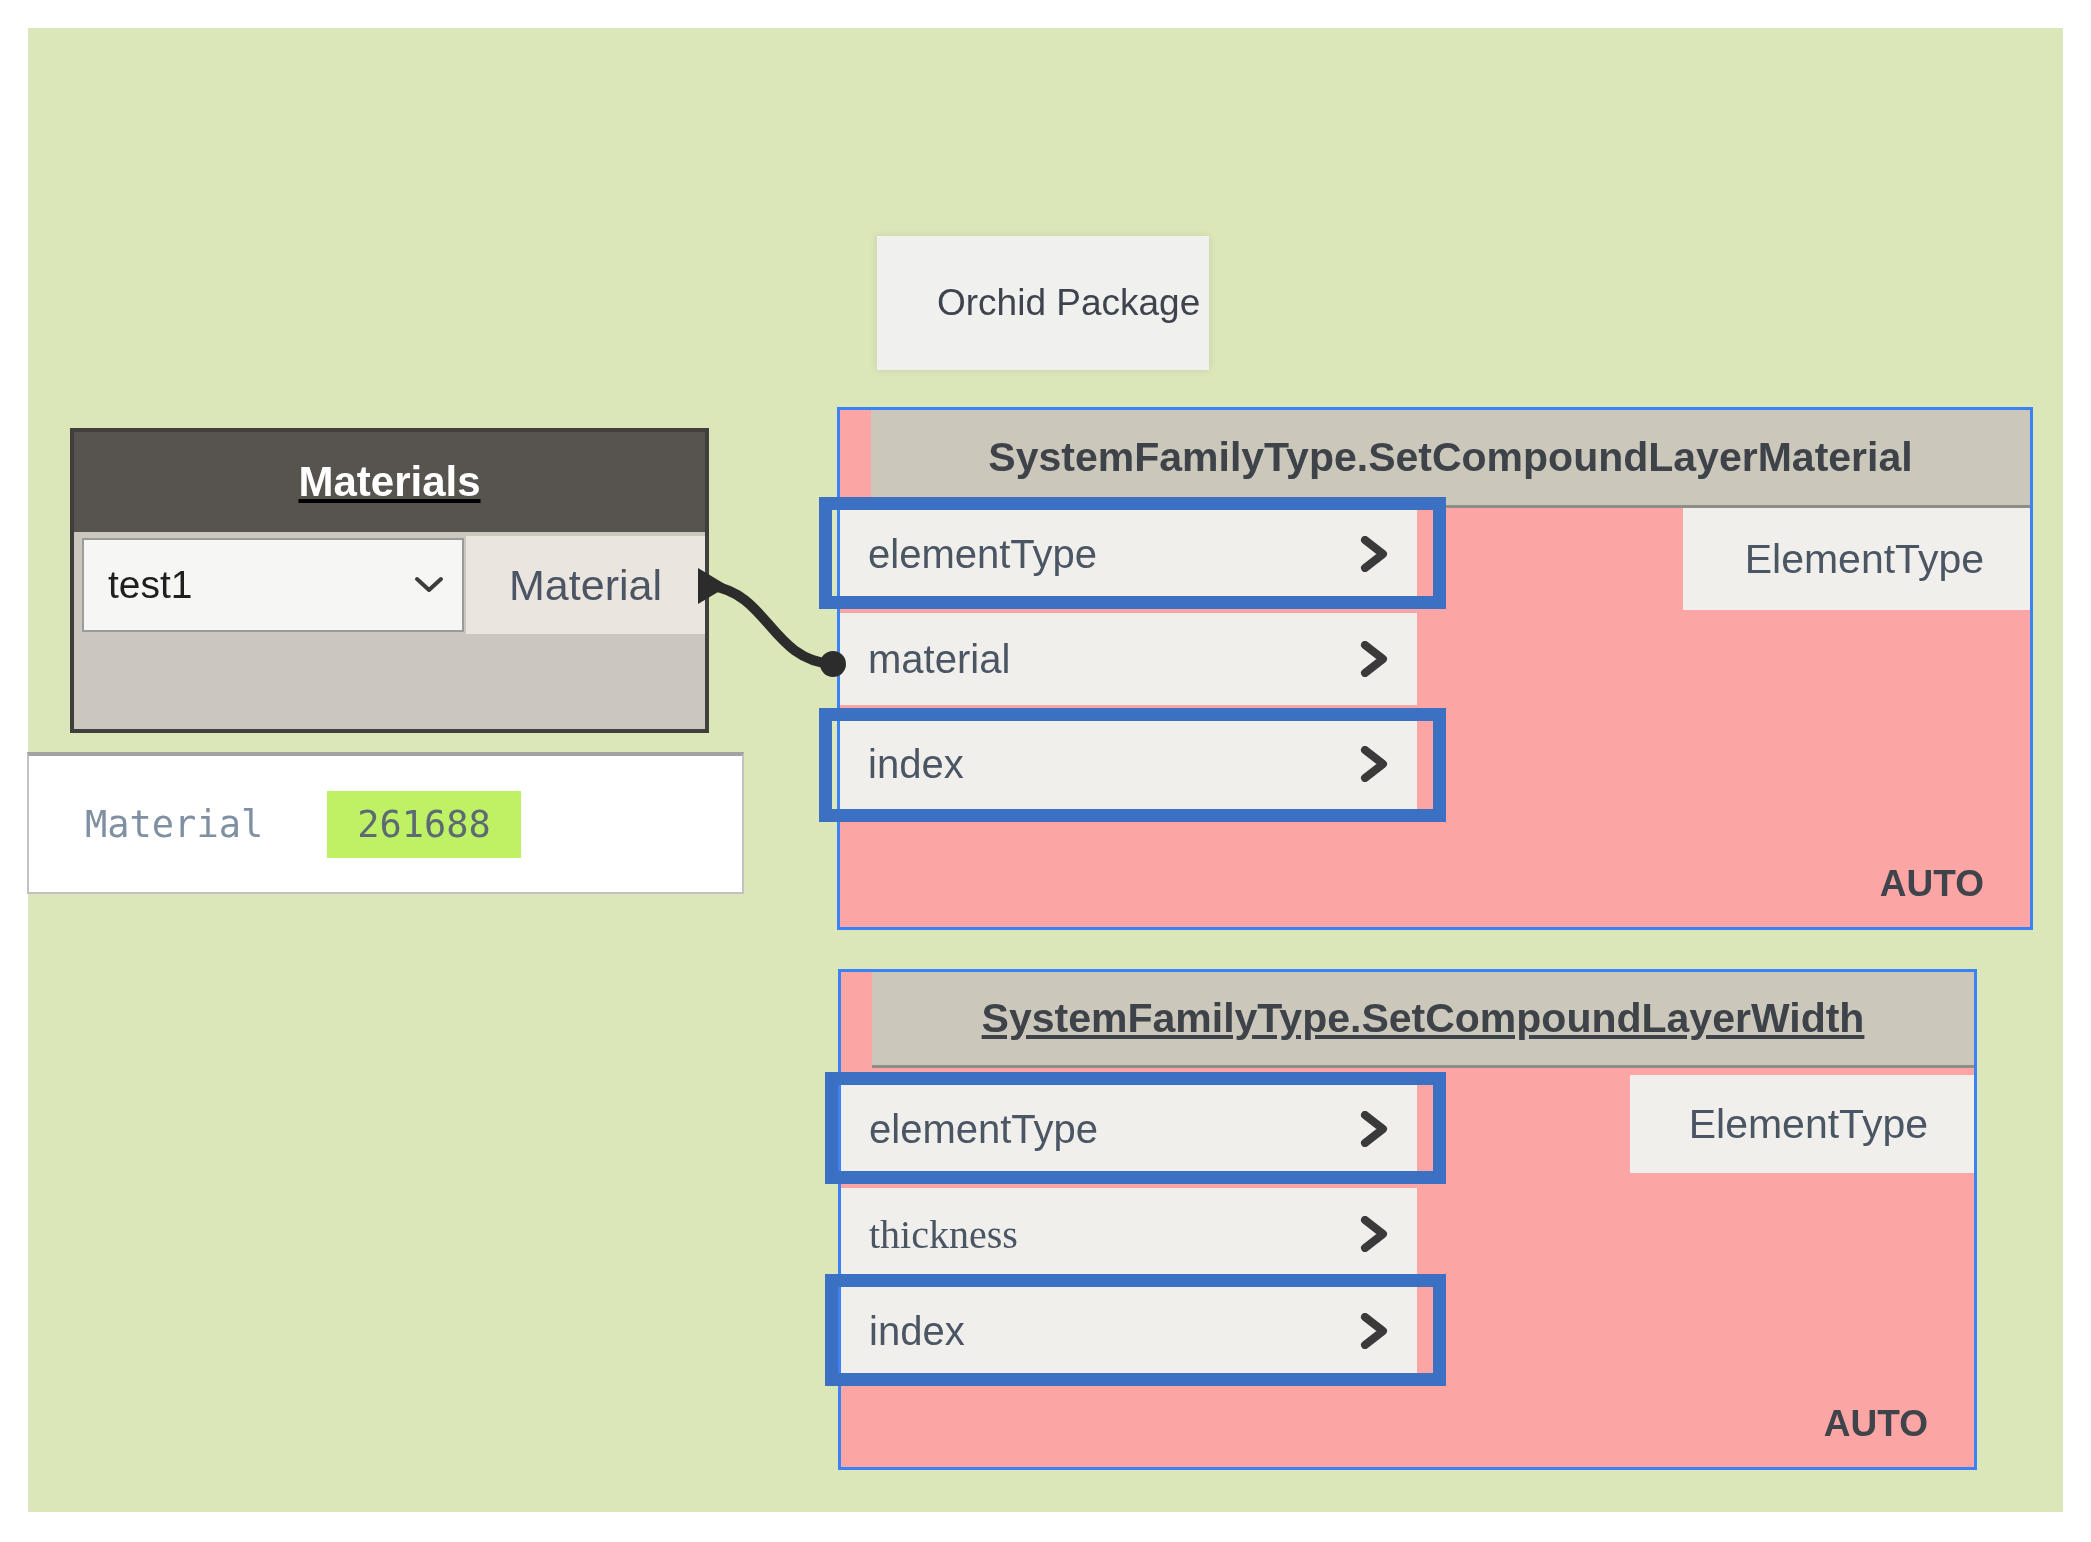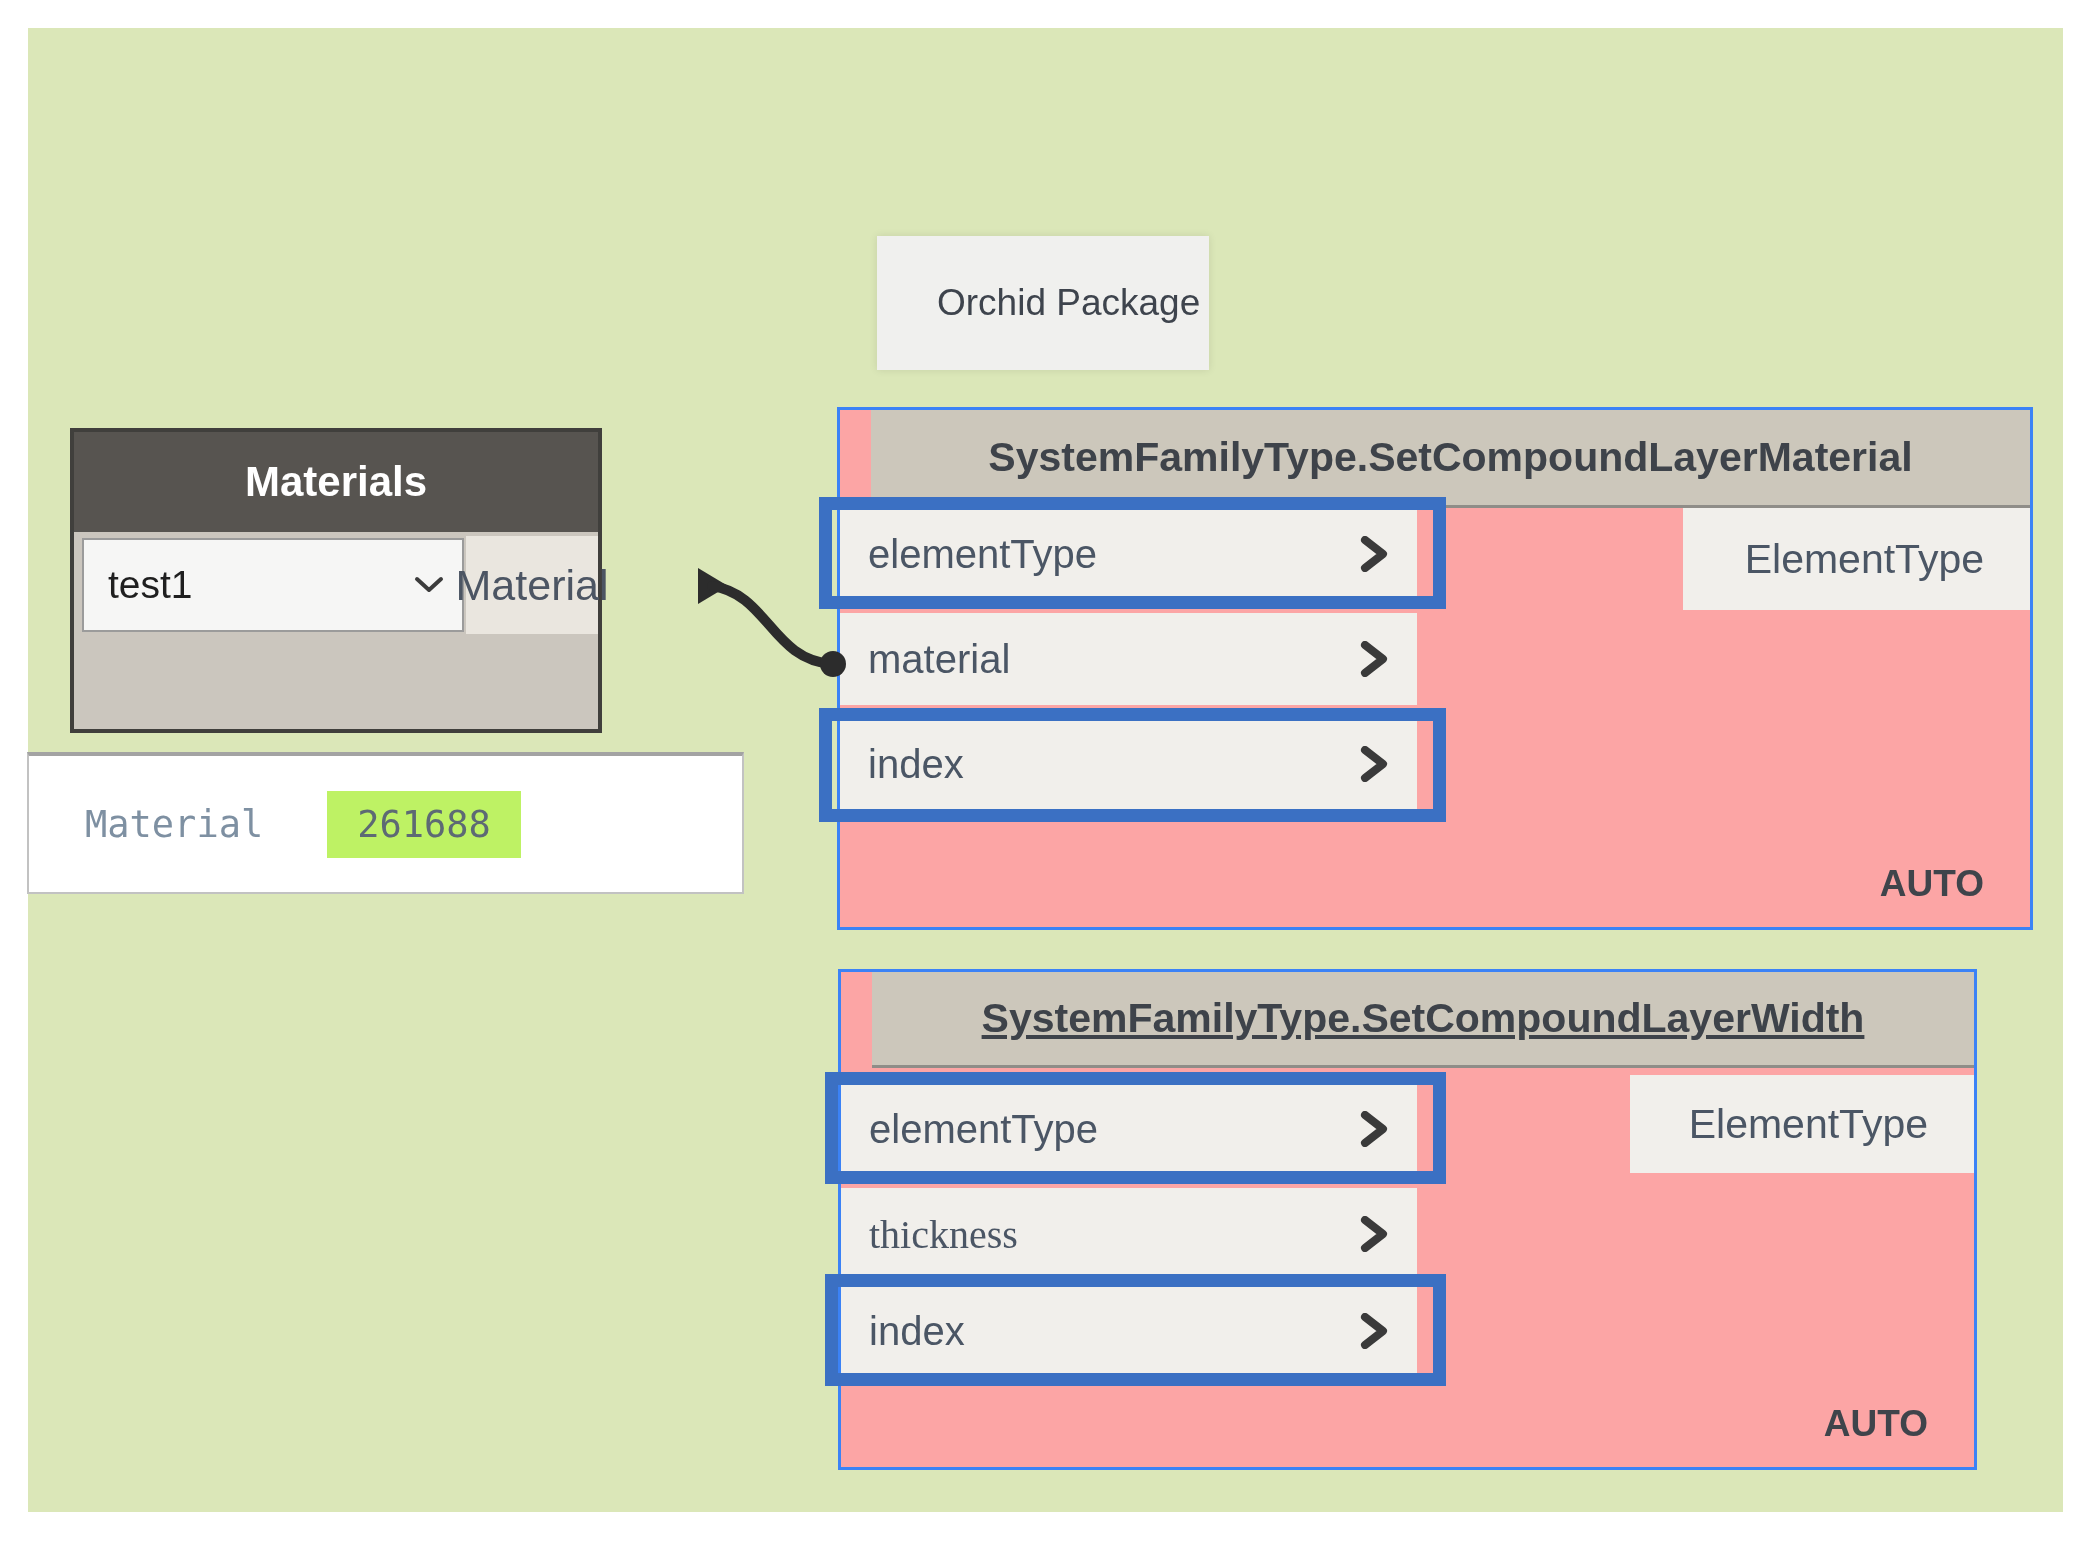--- a/index.html
+++ b/index.html
@@ -17,22 +17,22 @@
   .pkg-tooltip{
     left:807px;top:208px;width:332px;height:134px;
     background:#f0f0ee;box-shadow:0 0 8px rgba(0,0,0,0.10);
     color:#3e444d;font-size:37px;line-height:134px;padding-left:60px;
     box-sizing:border-box;
     margin-left:42px;
   }
 
   
   .materials-node{
-    left:42px;top:400px;width:532px;height:305px;
-    border:4px solid #403f3c;background:#cbc6be;box-sizing:border-box;
+    left:42px;top:400px;width:639px;height:305px;
+    border:4px solid #403f3c;background:#cbc6be;box-sizing:border-box;text-decoration:underline;
   }
   .materials-header{
     height:100px;background:#575450;color:#ffffff;
     font-size:42px;font-weight:bold;text-align:center;line-height:100px;
   }
   .materials-dropdown{
     position:absolute;left:8px;top:106px;width:382px;height:94px;
     background:#f6f6f5;border:2px solid #9b9b9b;box-sizing:border-box;
     display:flex;align-items:center;justify-content:space-between;
     padding:0 18px 0 24px;font-size:39px;color:#1f1f1f;gap:7px;

